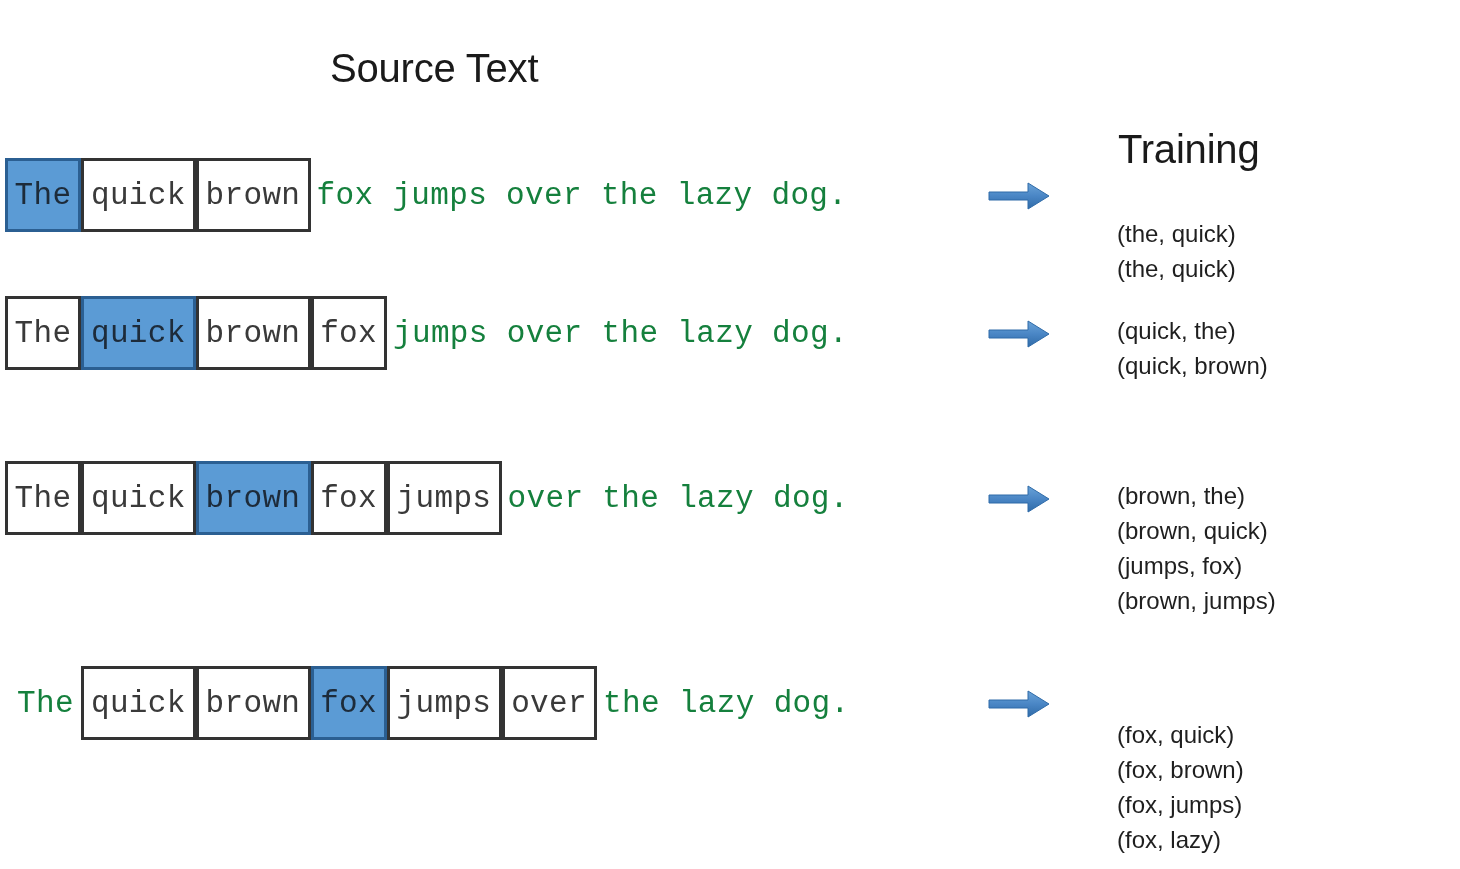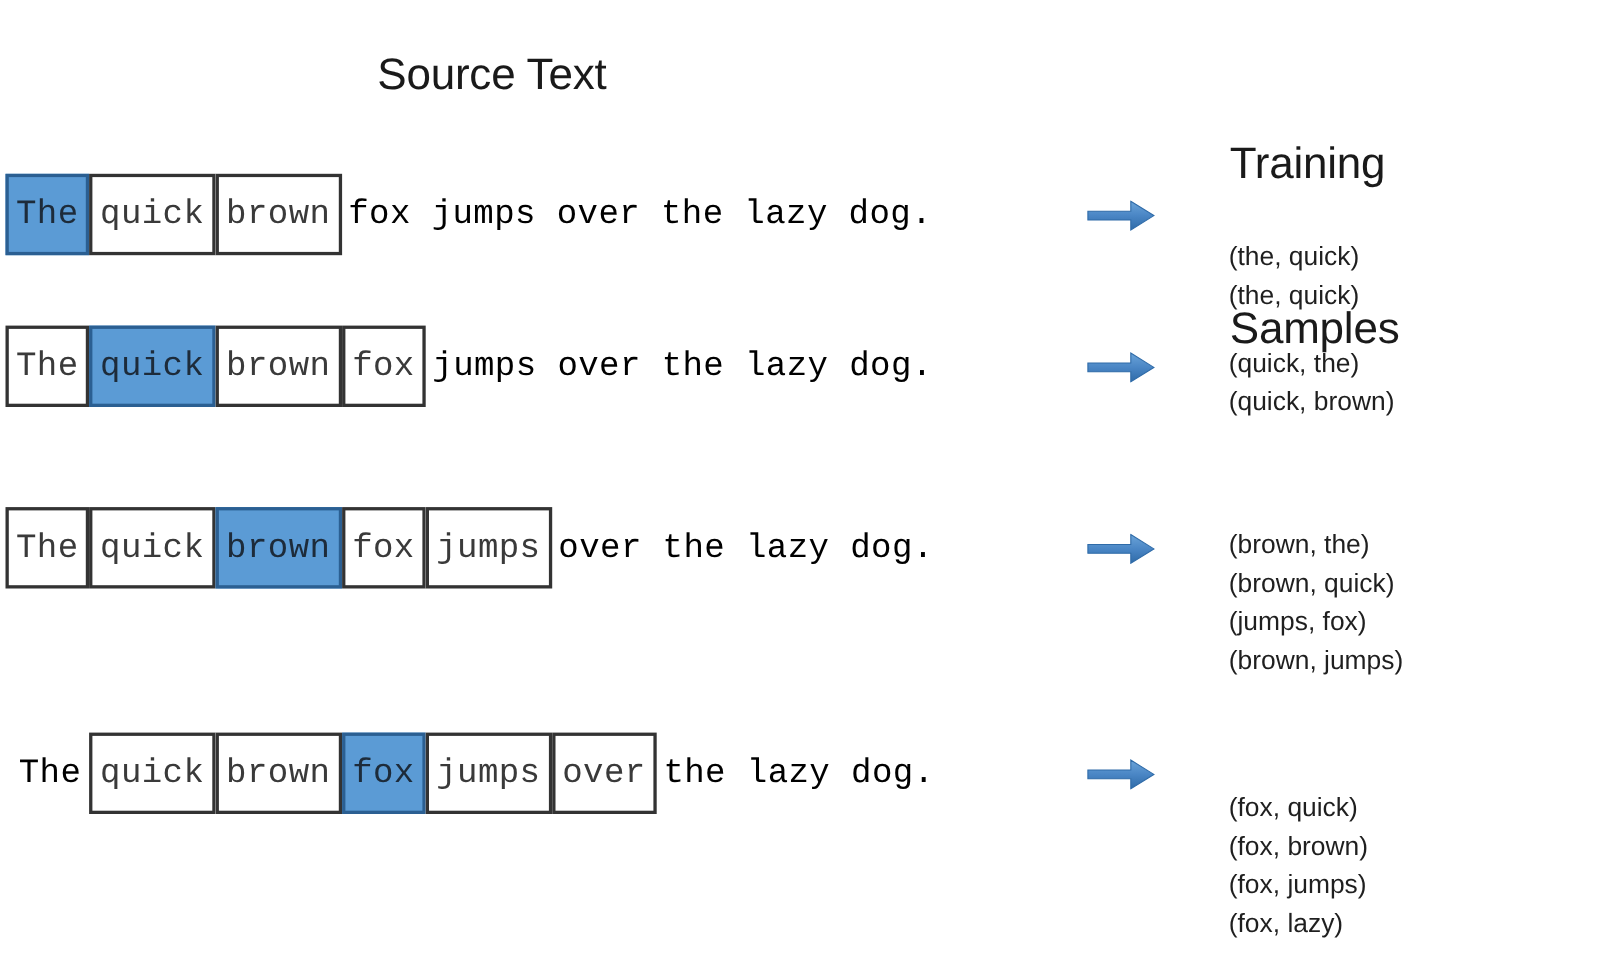--- a/index.html
+++ b/index.html
@@ -24,21 +24,20 @@
     font-family: "Liberation Sans", sans-serif;
     font-weight: 400;
     white-space: pre;
   }
   #source-text-heading {
     left: 330px;
     top: 44px;
     font-size: 40px;
     line-height: 48px;
     letter-spacing: -0.2px;
-    margin-left: 13px;
   }
   #training-samples-heading {
     left: 1118px;
     top: 24px;
     font-size: 40px;
     line-height: 50px;
     letter-spacing: -0.2px;
   }
   #training-samples-heading .hline { display: block; }
 
@@ -51,21 +50,21 @@
   }
   
   .textline {
     position: absolute;
     top: 22px;
     left: 5px;
     font-family: "Liberation Mono", "DejaVu Sans Mono", monospace;
     font-size: 31px;
     letter-spacing: 0.35px;
     line-height: 31px;
-    color: #000000;
+    color: #15803d;
     white-space: pre;
     z-index: 3;
   }
   .boxes {
     position: absolute;
     top: 0;
     left: 0;
     height: 74px;
     z-index: 1;
   }
@@ -119,21 +118,20 @@
 </style>
 </head>
 <body>
 
 <div id="page">
 
   <div class="heading" id="source-text-heading">Source Text</div>
 
   <div class="heading" id="training-samples-heading">
     <span class="hline">Training</span>
-    <span class="hline">Samples</span>
   </div>
 
   <div id="rows-container">
       <div class="row" style="top: 158px;">
         <div class="boxes">
           <div class="wordbox highlight" style="left: 5px; width: 76.4px;"></div>
           <div class="wordbox" style="left: 81.4px; width: 114.6px;"></div>
           <div class="wordbox" style="left: 196px; width: 114.6px;"></div>
         </div>
         <div class="word-in-box on-highlight" style="left: 14.55px;">The</div>

